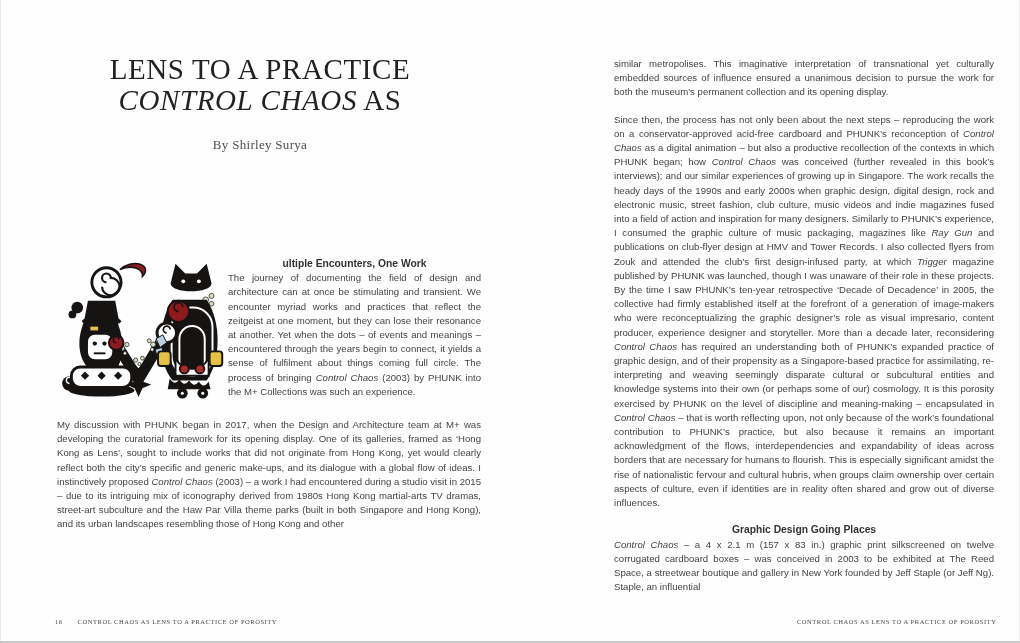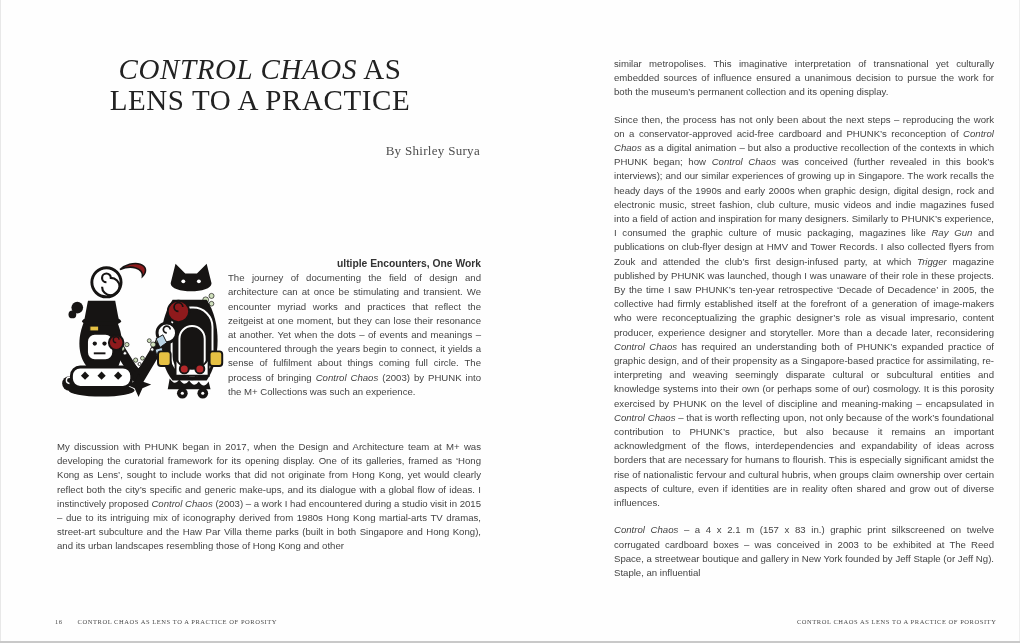--- a/index.html
+++ b/index.html
@@ -25,42 +25,42 @@
     position:absolute;top:54px;left:40px;width:440px;
     text-align:center;
     font-family:"Liberation Serif","DejaVu Serif",serif;
     color:#222222;
   }
   .title-line{
     font-size:29px;line-height:31px;letter-spacing:0.6px;
     font-weight:400;
   }
   .byline{
-    margin-top:27px;
+    margin-top:21px;
     font-family:"Liberation Serif","DejaVu Serif",serif;
-    font-size:13px;color:#4d4d4d;letter-spacing:0.3px;text-align:right;
+    font-size:13px;color:#4d4d4d;letter-spacing:0.3px;
   }
 
   
   .body-txt{
     font-size:9.6px;line-height:14.2px;
     text-align:justify;color:#444444;
   }
   .sec-heading{
     font-size:10.3px;line-height:14.2px;font-weight:bold;color:#333333;
-    text-align:right;
+    text-align:center;
   }
   .it{font-style:italic;}
 
   
   .section1{position:absolute;top:257px;left:57px;width:424px;display:flex;}
   .illo-box{width:167px;height:144px;flex:0 0 167px;margin-right:4px;}
   .intro-col{flex:1;min-width:0;}
 
-  .para-b{position:absolute;top:418px;left:57px;width:424px;margin-top:22px;}
+  .para-b{position:absolute;top:418px;left:57px;width:424px;}
 
   
   .rcol{position:absolute;top:57px;left:78px;width:380px;}
   .rcol .gap{height:13px;}
 
   
   .footer{
     position:absolute;bottom:18px;
     font-family:"Liberation Serif","DejaVu Serif",serif;
     font-size:6.5px;letter-spacing:0.55px;color:#4a4a4a;
@@ -74,22 +74,22 @@
   svg{display:block;}
 </style>
 </head>
 <body>
 
 <div class="spread">
 
   <div class="page page-left">
 
     <div class="title-block">
+      <div class="title-line"><span>LENS TO A PRACTICE</span></div>
       <div class="title-line"><span class="it">CONTROL CHAOS</span><span> AS</span></div>
-      <div class="title-line"><span>LENS TO A PRACTICE</span></div>
       <div class="byline">By Shirley Surya</div>
     </div>
 
     <div class="section1">
       <div class="illo-box">
         <svg viewBox="0 0 170 148" width="167" height="144">
 
           <g>
             <path d="M58,86 L83,126 L108,84" fill="none" stroke="var(--illo-black,#161413)" stroke-width="11" stroke-linecap="round" stroke-linejoin="round"></path>
             <path d="M63,98 L83,118 L103,96" fill="none" stroke="var(--illo-black,#161413)" stroke-width="5"></path>
@@ -186,20 +186,21 @@
       <span>CONTROL CHAOS AS LENS TO A PRACTICE  OF POROSITY</span>
     </div>
   </div>
 
   <div class="page page-right">
     <div class="rcol">
       <div class="body-txt"><span>similar metropolises. This imaginative interpretation of transnational yet culturally embedded sources of influence ensured a unanimous decision to pursue the work for both the museum’s permanent collection and its opening display.</span></div>
       <div class="gap"></div>
       <div class="body-txt"><span>Since then, the process has not only been about the next steps – reproducing the work on a conservator-approved acid-free cardboard and PHUNK’s reconception of </span><span class="it">Control Chaos</span><span> as a digital animation – but also a productive recollection of the contexts in which PHUNK began; how </span><span class="it">Control Chaos</span><span> was conceived (further revealed in this book’s interviews); and our similar experiences of growing up in Singapore. The work recalls the heady days of the 1990s and early 2000s when graphic design, digital design, rock and electronic music, street fashion, club culture, music videos and indie magazines fused into a field of action and inspiration for many designers. Similarly to PHUNK’s experience, I consumed the graphic culture of music packaging, magazines like </span><span class="it">Ray Gun</span><span> and publications on club-flyer design at HMV and Tower Records. I also collected flyers from Zouk and attended the club’s first design-infused party, at which </span><span class="it">Trigger</span><span> magazine published by PHUNK was launched, though I was unaware of their role in these projects. By the time I saw PHUNK’s ten-year retrospective ‘Decade of Decadence’ in 2005, the collective had firmly established itself at the forefront of a generation of image-makers who were reconceptualizing the graphic designer’s role as visual impresario, content producer, experience designer and storyteller. More than a decade later, reconsidering </span><span class="it">Control Chaos</span><span> has required an understanding both of PHUNK’s expanded practice of graphic design, and of their propensity as a Singapore-based practice for assimilating, re-interpreting and weaving seemingly disparate cultural or subcultural entities and knowledge systems into their own (or perhaps some of our) cosmology. It is this porosity exercised by PHUNK on the level of discipline and meaning-making – encapsulated in </span><span class="it">Control Chaos</span><span> – that is worth reflecting upon, not only because of the work’s foundational contribution to PHUNK’s practice, but also because it remains an important acknowledgment of the flows, interdependencies and expandability of ideas across borders that are necessary for humans to flourish. This is especially significant amidst the rise of nationalistic fervour and cultural hubris, when groups claim ownership over certain aspects of culture, even if identities are in reality often shared and grow out of diverse influences.</span></div>
       <div class="gap"></div>
+      <div class="sec-heading">Graphic Design Going Places</div>
       <div class="body-txt"><span class="it">Control Chaos</span><span> – a 4 x 2.1 m (157 x 83 in.) graphic print silkscreened on twelve corrugated cardboard boxes – was conceived in 2003 to be exhibited at The Reed Space, a streetwear boutique and gallery in New York founded by Jeff Staple (or Jeff Ng). Staple, an influential</span></div>
     </div>
 
     <div class="footer footer-right">
       <span>CONTROL CHAOS AS LENS TO A PRACTICE  OF POROSITY</span>
       <span class="pagenum">17</span>
     </div>
   </div>
 
   <div class="edge-left"></div>

